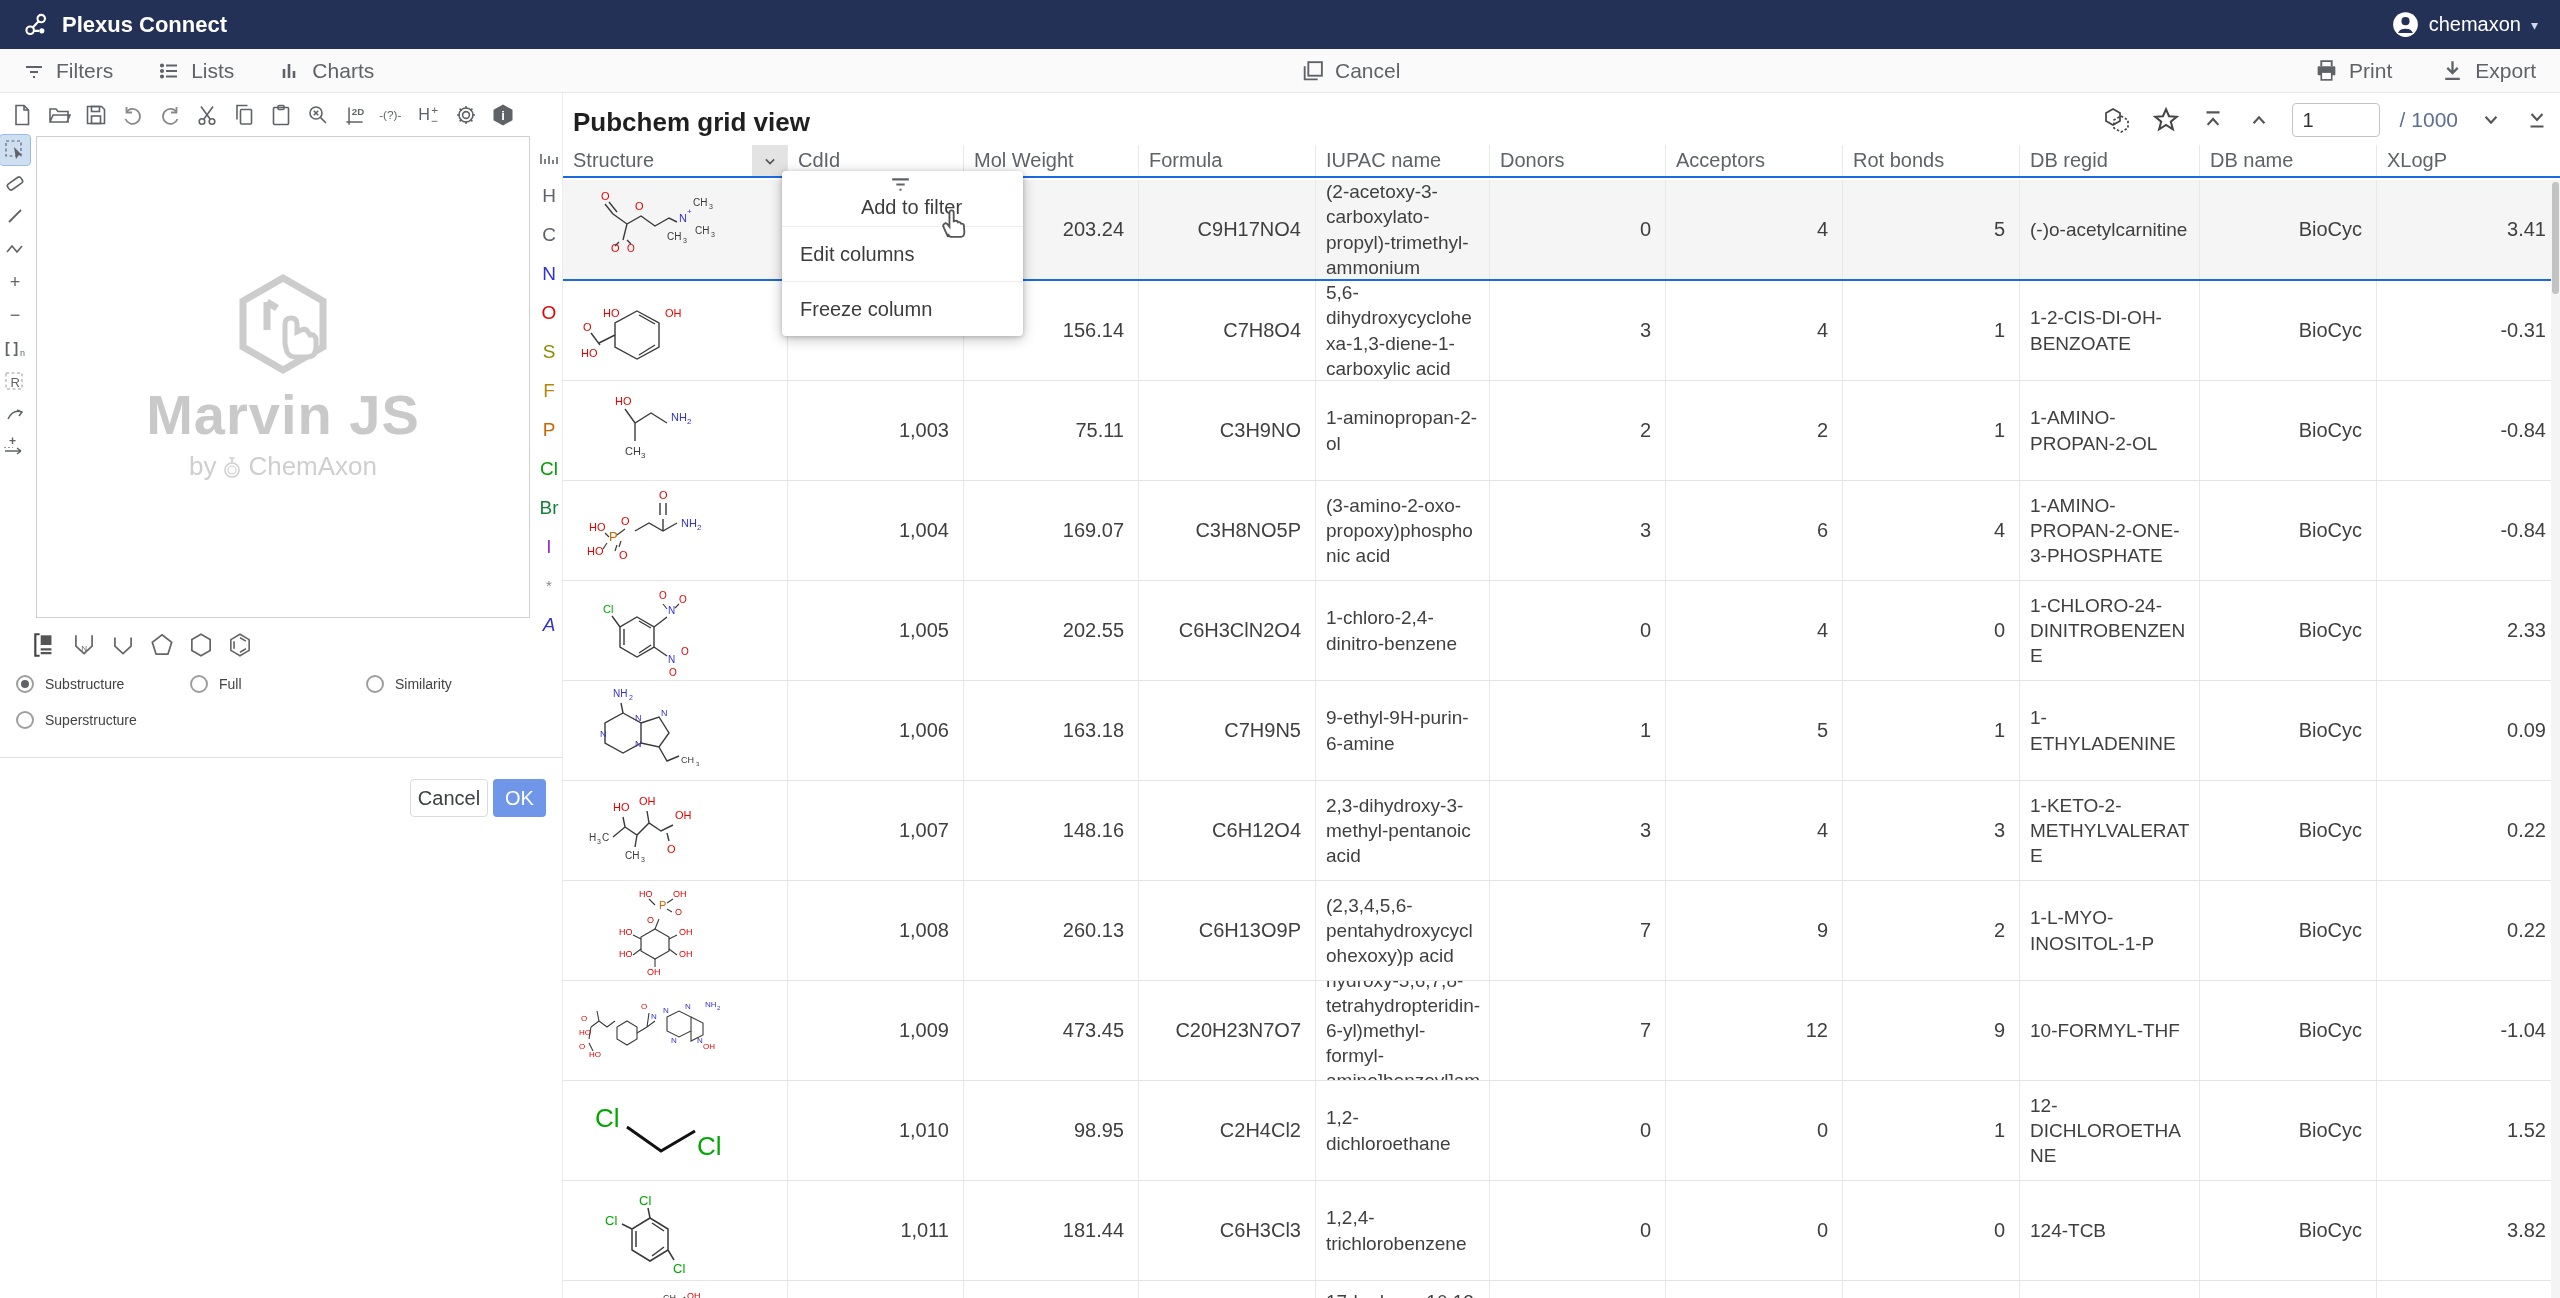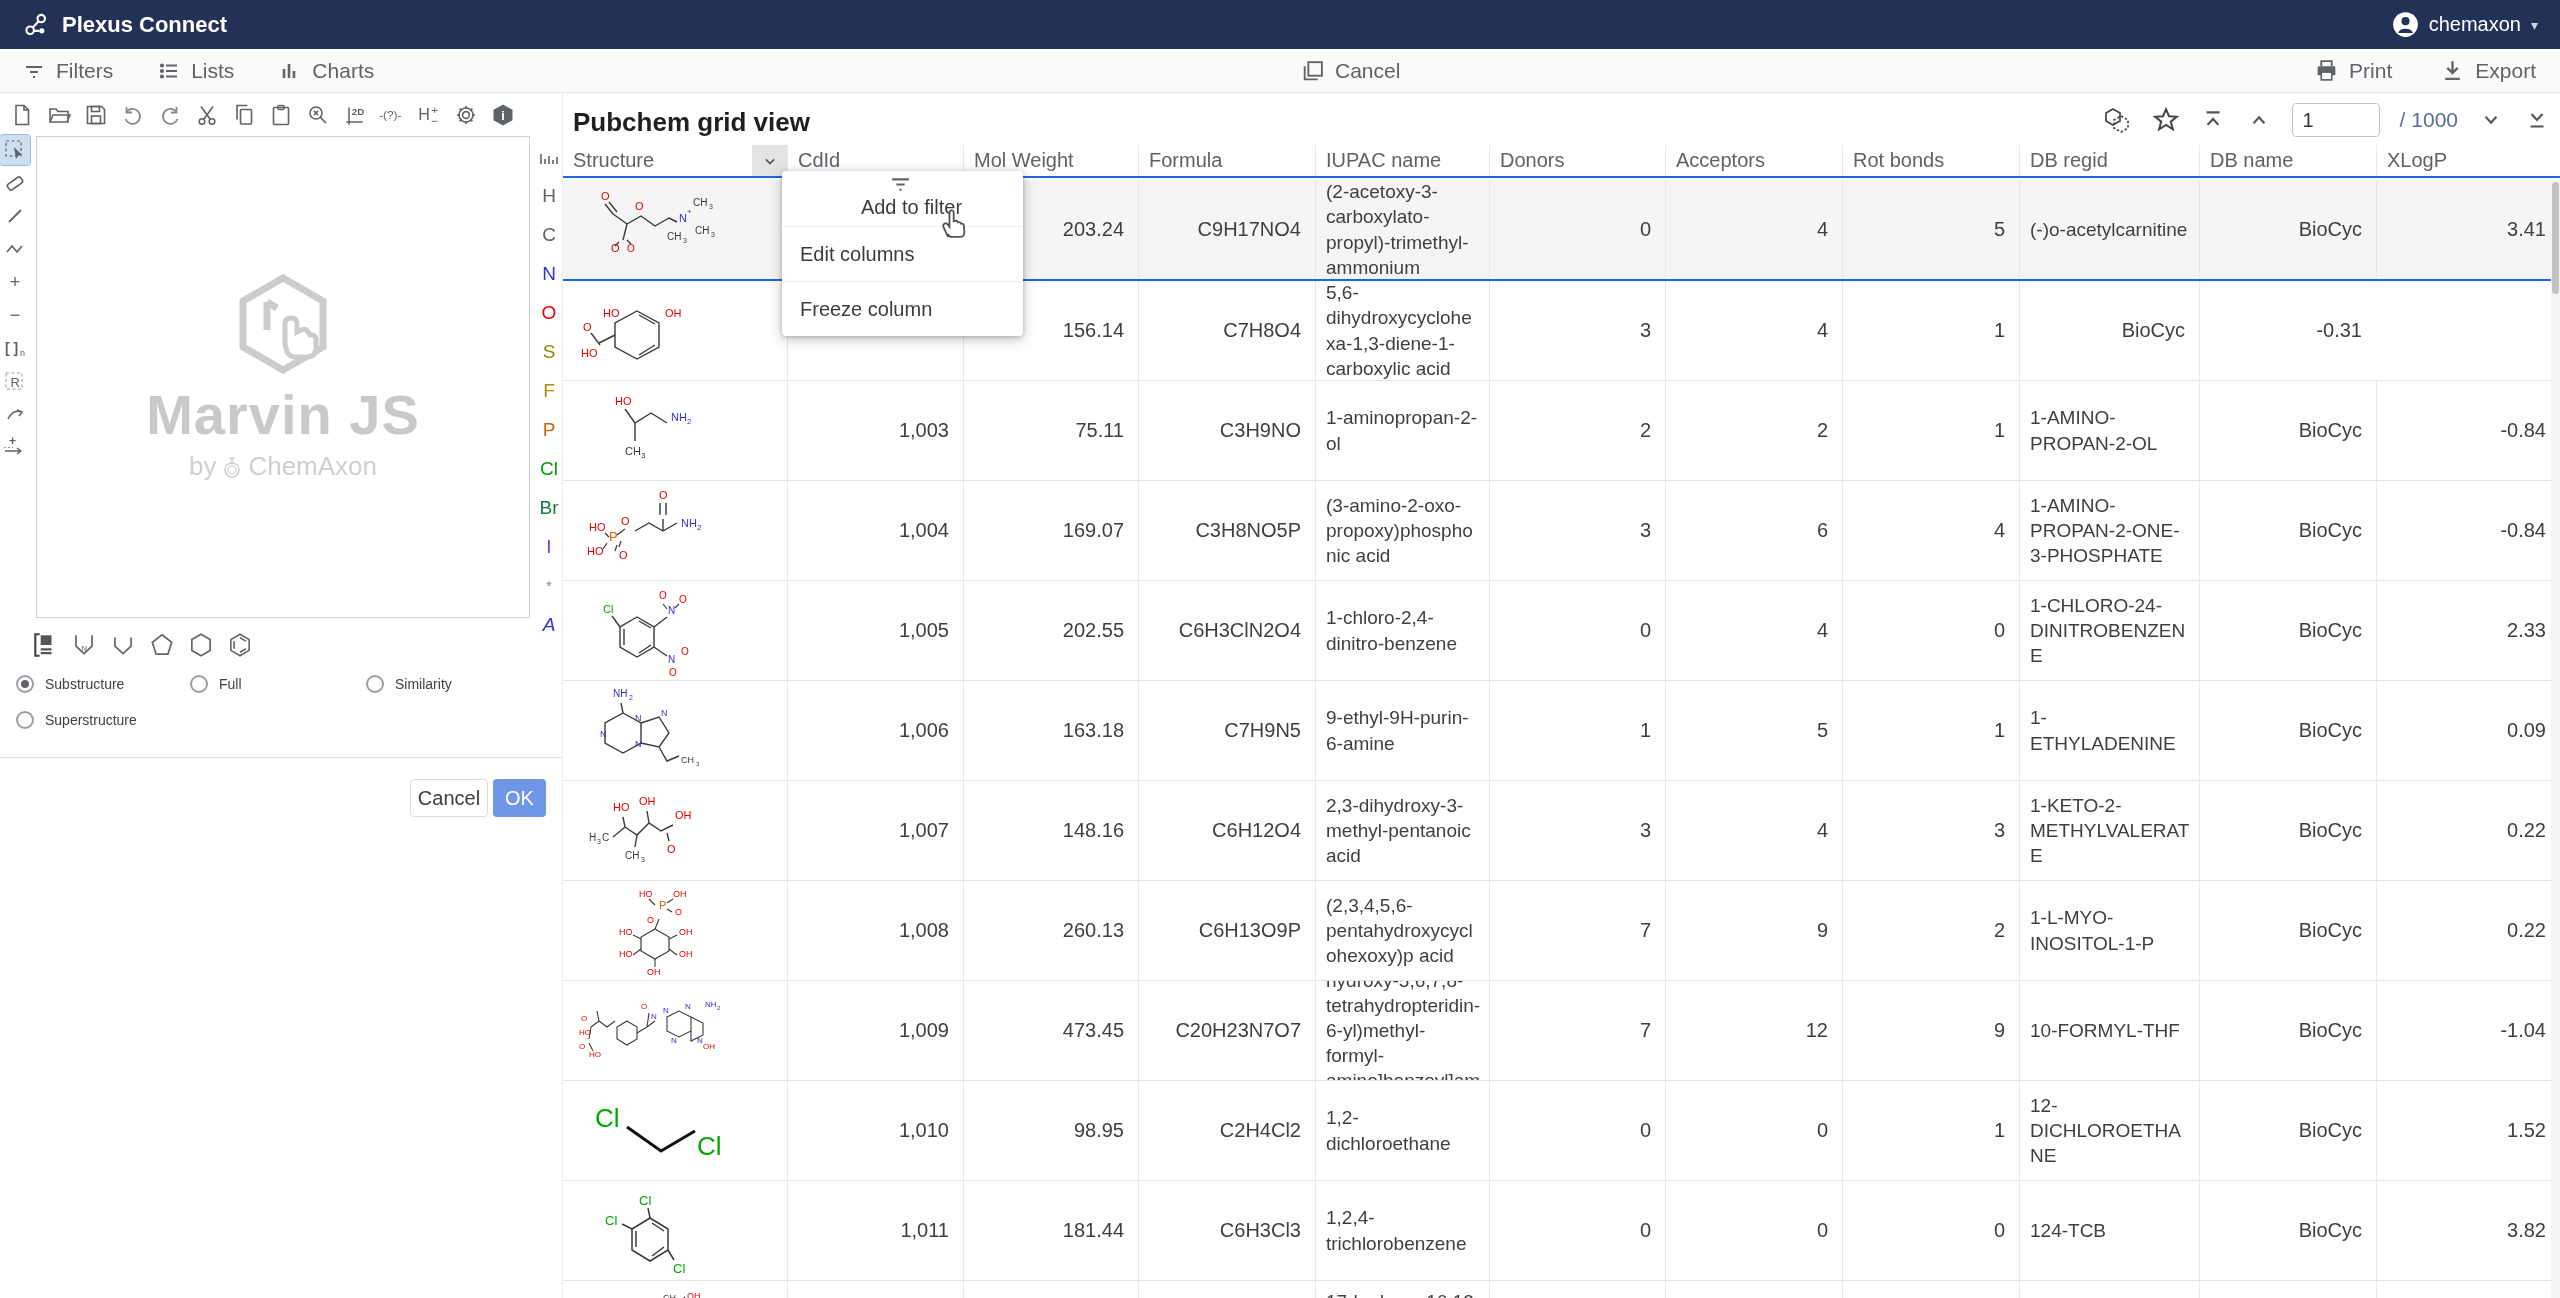--- a/index.html
+++ b/index.html
@@ -587,20 +587,23 @@
             </div>
             <div class="gc num">
               <span>3</span>
             </div>
             <div class="gc num">
               <span>4</span>
             </div>
             <div class="gc num">
               <span>1</span>
             </div>
+            <div class="gc txt">
+              <span>1-2-CIS-DI-OH-BENZOATE</span>
+            </div>
             <div class="gc num">
               <span>BioCyc</span>
             </div>
             <div class="gc num">
               <span>-0.31</span>
             </div>
           </div>
           <div class="grow" style="height: 100px;">
             <div class="gc ">
               <svg class="struct-svg" width="200" height="96" viewBox="0 0 200 96">

